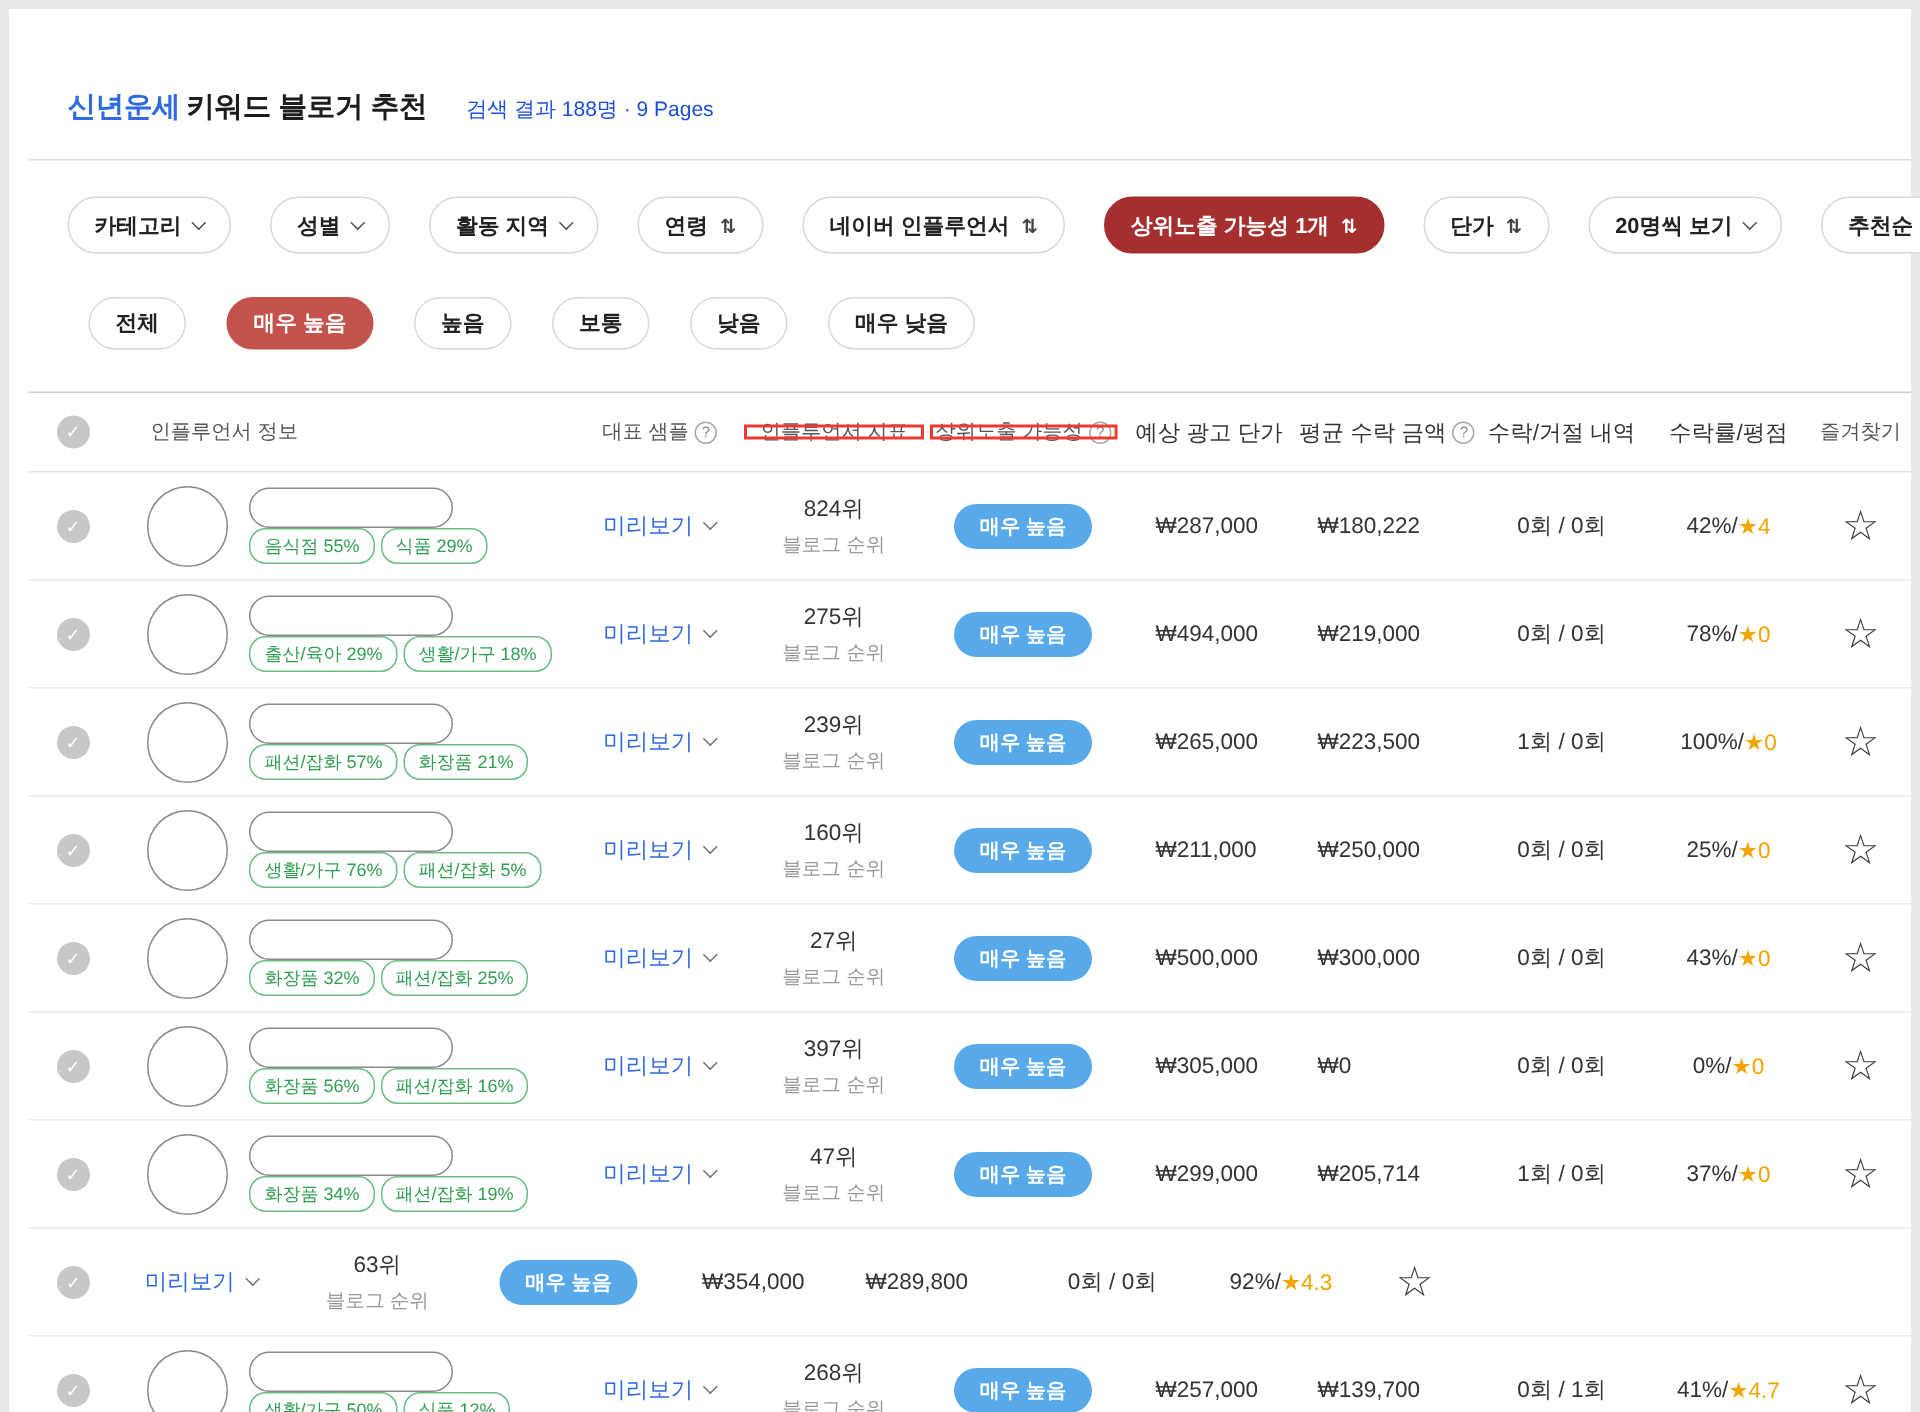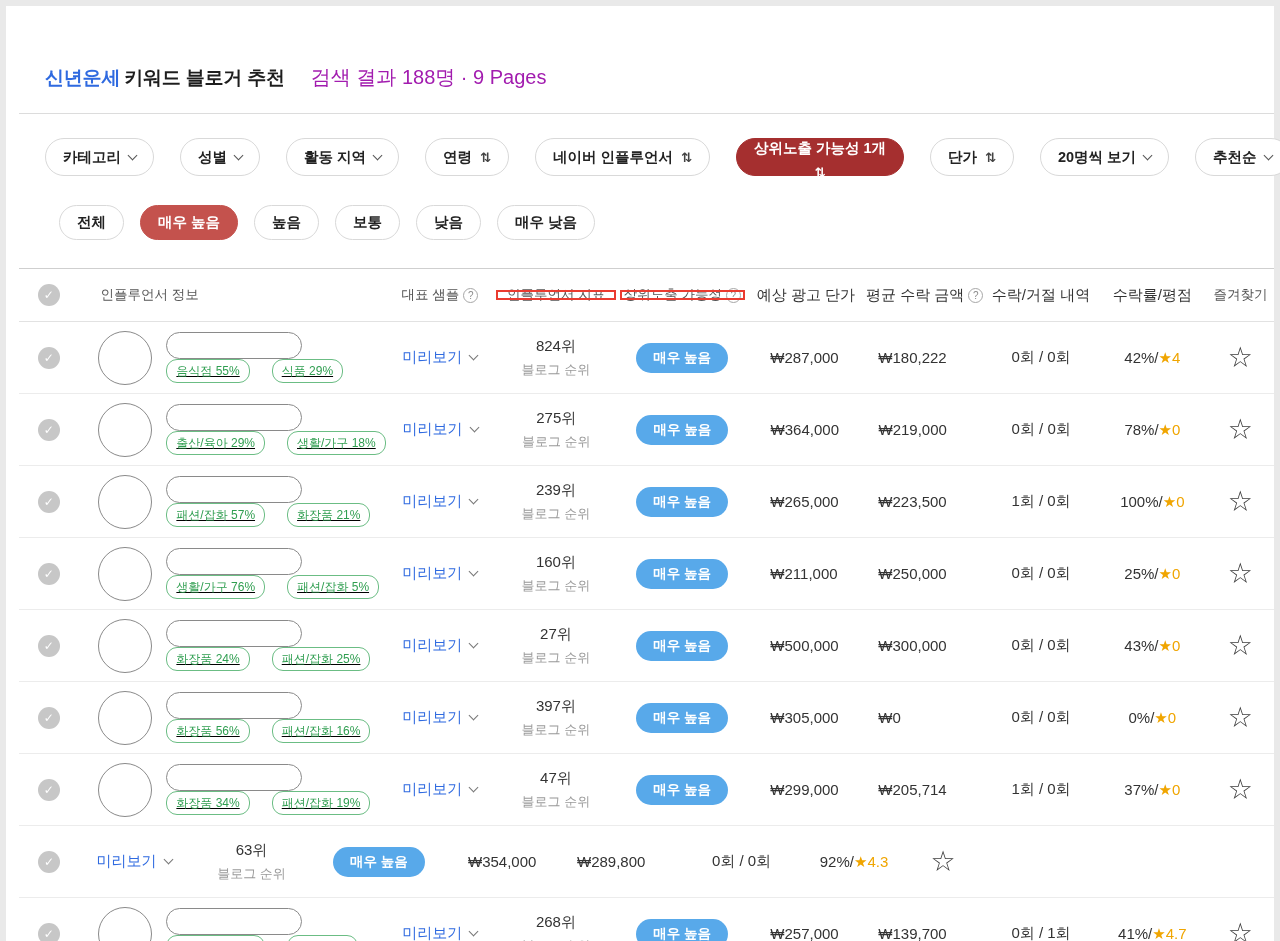--- a/index.html
+++ b/index.html
@@ -3,30 +3,30 @@
 <meta charset="utf-8">
 <style>
   * { margin:0; padding:0; box-sizing:border-box; }
   html, body { background:#e9e9e9; font-family:"Liberation Sans","DejaVu Sans",sans-serif; }
   .page { width:1268px; margin:6px auto 0; background:#fff; min-height:935px;padding-left:13px; }
 
   
   .header-bar { display:flex; align-items:baseline; gap:26px; padding:26px 26px 22px; border-bottom:1px solid #dcdcdc; }
   .page-title { font-size:19px; font-weight:700; color:#1d1d1d; letter-spacing:-0.2px; }
   .page-title .kw { color:#2f6ae0; margin-right:4px; }
-  .result-summary { font-size:20px; color:#a21caf;margin-top:32px; }
+  .result-summary { font-size:14px; color:#1d4ed8;margin-top:32px; }
 
   
   .filters { padding:24px 26px 28px; }
   .filter-row { display:flex; gap:26px; align-items:center; }
-  .filter-row.secondary { margin-top:29px; padding-left:14px; gap:16px; }
+  .filter-row.secondary { margin-top:29px; padding-left:14px; gap:27px; }
   .filter-btn { display:inline-flex; align-items:center; gap:8px; background:#fff; border:1px solid #d9d9d9;
     border-radius:20px; padding:0 17px; height:38px; font-size:14.5px; font-weight:700; color:#222;
     cursor:pointer; font-family:inherit; white-space:nowrap; }
-  .filter-btn.active { background:#a52f2f; border-color:#a52f2f; color:#fff;flex-direction:column; }
+  .filter-btn.active { background:#a52f2f; border-color:#a52f2f; color:#fff; }
   .filter-btn.active .sort-glyph { color:#fff; }
   .chev { width:7px; height:7px; border-right:1.7px solid #555; border-bottom:1.7px solid #555;
     transform:rotate(45deg); margin-top:-4px; display:inline-block; }
   .sort-glyph { font-size:13px; color:#444; line-height:1; }
   .chip { display:inline-flex; align-items:center; background:#fff; border:1px solid #d9d9d9; border-radius:18px;
     padding:0 17px; height:35px; font-size:14.5px; font-weight:700; color:#222; cursor:pointer; font-family:inherit; white-space:nowrap; }
   .chip.active { background:#c4524d; border-color:#c4524d; color:#fff; }
 
   
   .table { border-top:1px solid #cfcfcf; }
@@ -49,21 +49,21 @@
   .annot-box { position:absolute; inset:4px 2px; border:2px solid #ea3b30; pointer-events:none; }
 
   .checkmark { width:22px; height:22px; border-radius:50%; background:#c7c7c7; display:inline-flex;
     align-items:center; justify-content:center; cursor:pointer; }
   .check-glyph { color:#fff; font-size:12px; font-weight:700; line-height:1; }
   .info-ic { width:15px; height:15px; border:1px solid #a7a7a7; border-radius:50%; font-size:10px; color:#8a8a8a;
     display:inline-flex; align-items:center; justify-content:center; flex:0 0 auto; }
 
   .avatar { width:54px; height:54px; border-radius:50%; border:1.5px solid #8a8a8a; background:#fff; flex:0 0 auto; cursor:pointer; }
   .name-pill { width:136px; height:27px; border-radius:14px; border:1.5px solid #8a8a8a; background:#fff; display:block; cursor:pointer; }
-  .tags { display:flex; gap:22px; margin-top:0;text-decoration:underline; }
+  .tags { display:flex; gap:4px; margin-top:0; }
   .tag { font-size:12px; color:#2f9e50; border:1px solid #6bbd84; border-radius:11px; padding:2.5px 9px;
     white-space:nowrap; background:#fff; }
 
   .preview-link { display:inline-flex; align-items:center; gap:8px; color:#2f6ae0; font-size:15px; cursor:pointer; }
   .preview-link .chev { border-color:#777; }
 
   .rank-val { font-size:15px; color:#333; }
   .rank-sub { font-size:13px; color:#999; margin-top:5px; }
 
   .badge { background:#58a9ea; color:#fff; font-size:13.5px; font-weight:700; padding:6px 17px; border-radius:15px; white-space:nowrap; }
@@ -253,21 +253,21 @@
         <span class="chev"></span>
       </span>
     </div>
     <div class="col col-rank">
       <div class="rank-val">275위</div>
       <div class="rank-sub">블로그 순위</div>
     </div>
     <div class="col col-badge">
       <span class="badge">매우 높음</span>
     </div>
-    <div class="col col-price">₩364,000</div>
+    <div class="col col-price">₩494,000</div>
     <div class="col col-avg">₩219,000</div>
     <div class="col col-history">0회 / 0회</div>
     <div class="col col-rate">
       <span class="rate-text">78%/</span>
             <span class="gold"><span class="rate-star">★</span><span class="rating-num">0</span></span>
     </div>
     <div class="col col-fav">
       <span class="fav-star">☆</span>
     </div>
   </div>
@@ -355,21 +355,21 @@
     <div class="col col-check">
       <span class="checkmark">
         <span class="check-glyph">✓</span>
       </span>
     </div>
     <div class="col col-info">
       <span class="avatar"></span>
       <div class="info-right">
         <span class="name-pill"></span>
         <div class="tags">
-                <span class="tag">화장품 24%</span>
+                <span class="tag">화장품 32%</span>
                 <span class="tag">패션/잡화 25%</span>
               </div>
       </div>
     </div>
     <div class="col col-preview">
       <span class="preview-link">
         <span class="preview-text">미리보기</span>
         <span class="chev"></span>
       </span>
     </div>

